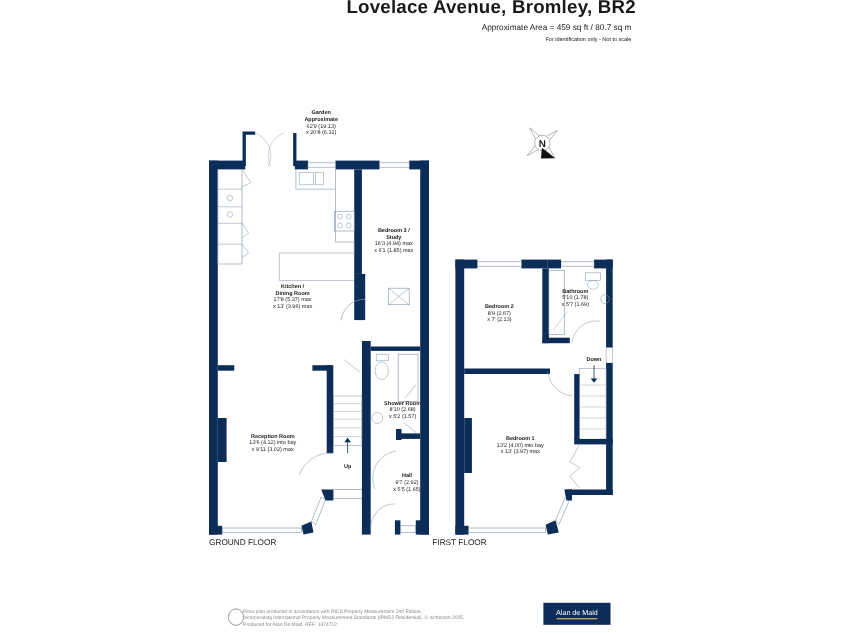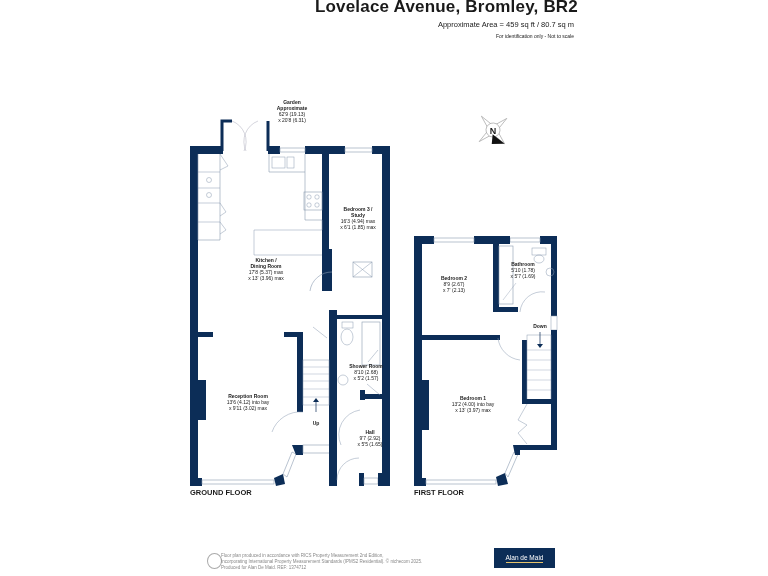--- a/index.html
+++ b/index.html
@@ -2,21 +2,21 @@
 <html><head>
   <meta charset="utf-8">
   <style>
     html, body { margin:0; padding:0; background:#ffffff; }
     body { width:768px; height:576px; position:relative; overflow:hidden; font-family:"Liberation Sans", sans-serif; color:#1a1a1a; }
     .title { position:absolute; right:190px; top:-3px; font-size:17px; font-weight:bold; letter-spacing:0.2px; white-space:nowrap; }
     .area { position:absolute; right:194px; top:20px; font-size:7.5px; white-space:nowrap; }
     .note { position:absolute; right:194px; top:33px; font-size:5px; white-space:nowrap; }
     svg.plan { position:absolute; left:0; top:0; }
     .lbl { font-family:"Liberation Sans", sans-serif; fill:#1a1a1a; }
-    .floor-label { position:absolute; font-size:7.5px; font-weight:bold; white-space:nowrap; }
+    .floor-label { position:absolute; font-size:7.5px; font-weight:normal; white-space:nowrap; }
     .footer-text { position:absolute; left:221px; top:553px; font-size:4.5px; color:#888; line-height:6px; white-space:nowrap; }
     .footer-logo { position:absolute; left:207px; top:553px; width:13px; height:14px; border:1px solid #aaa; border-radius:50%; }
     .brand { position:absolute; left:494px; top:548px; width:61px; height:20px; background:#0c2d57; color:#fff; font-size:6.5px; display:flex; align-items:center; justify-content:center; }
     .brand span { border-bottom:1px solid #e7c36a; padding-bottom:1px; }
   </style>
 </head>
 <body>
 
 <div class="title">Lovelace Avenue, Bromley, BR2</div>
 <div class="area">Approximate Area = 459 sq ft / 80.7 sq m</div>
@@ -225,21 +225,21 @@
     </g>
     <g>
       <text class="lbl" x="473" y="400" font-size="5" font-weight="bold" text-anchor="middle">Bedroom 1</text>
       <text class="lbl" x="473" y="406" font-size="5" text-anchor="middle">13'2 (4.00) into bay</text>
       <text class="lbl" x="473" y="412" font-size="5" text-anchor="middle">x 13' (3.97) max</text>
     </g>
   </g>
 </svg>
 
 <div class="floor-label" style="left:190px; top:488px;">GROUND FLOOR</div>
-<div class="floor-label" style="left:414px; top:488px;">FIRST FLOOR</div>
+<div class="floor-label" style="left:393px; top:488px;">FIRST FLOOR</div>
 
 <div class="footer-logo"></div>
 <div class="footer-text">
   <div>Floor plan produced in accordance with RICS Property Measurement 2nd Edition,</div>
   <div>Incorporating International Property Measurement Standards (IPMS2 Residential).   © nichecom 2025.</div>
   <div>Produced for Alan De Maid.    REF: 1374712</div>
 </div>
 <div class="brand">
     <span>Alan de Maid</span>
   </div>

